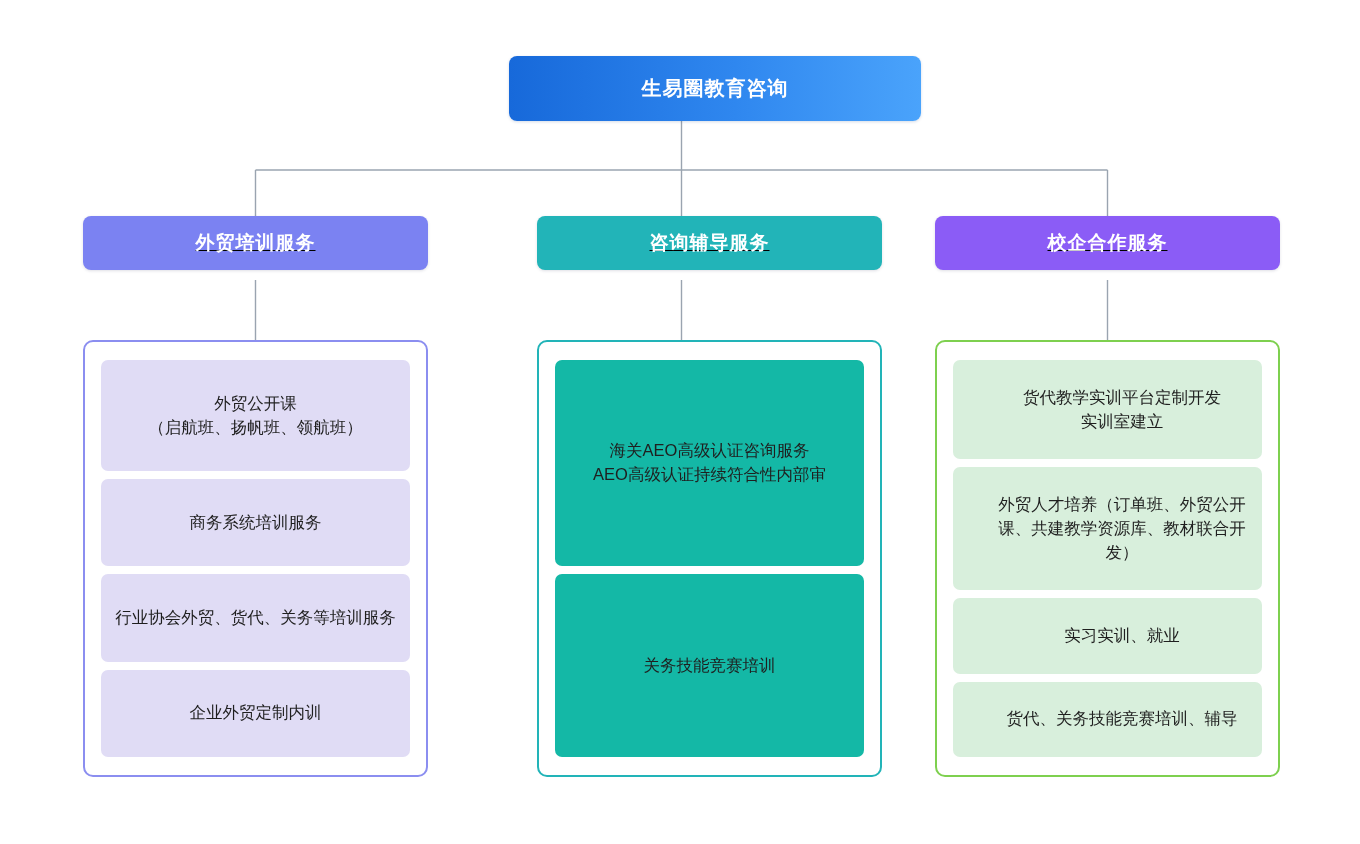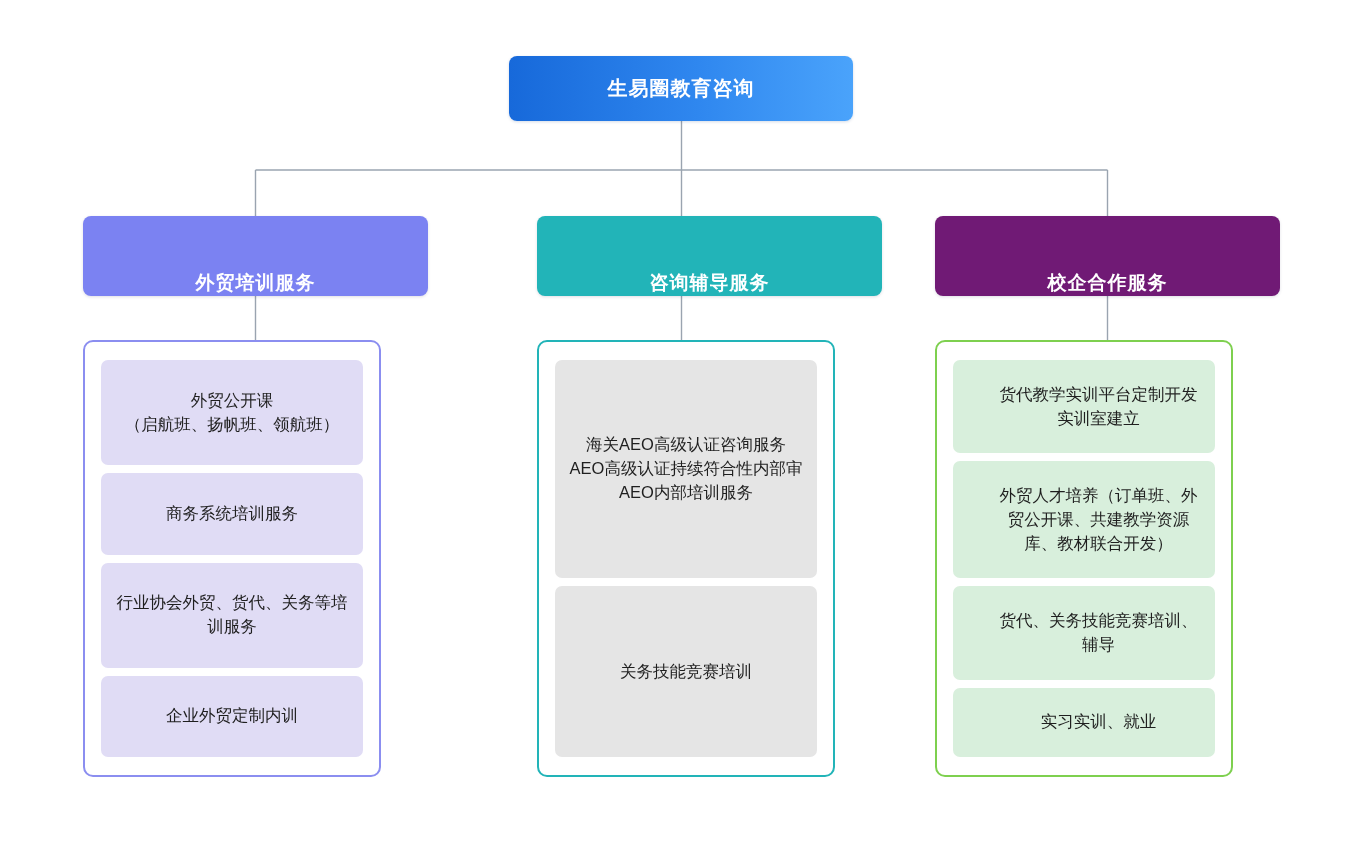--- a/index.html
+++ b/index.html
@@ -30,21 +30,21 @@
     width: 1360px;
     height: 844px;
     pointer-events: none;
   }
 
   
   .root-node {
     position: absolute;
     left: 509px;
     top: 56px;
-    width: 344px;
+    width: 412px;
     height: 65px;
     border-radius: 8px;
     background: linear-gradient(90deg, #1769da 0%, #2f87ef 55%, #4aa3fb 100%);
     display: flex;
     align-items: center;
     justify-content: center;
     box-shadow: 0 1px 3px rgba(20,60,120,0.18);
   }
   .root-node .node-title {
     color: #ffffff;
@@ -57,42 +57,43 @@
   .column {
     position: absolute;
     top: 216px;
     width: 345px;
   }
   .col-left   { left: 83px;  }
   .col-mid    { left: 509px; padding-left: 28px; }
   .col-right  { left: 935px; }
 
   .col-header {
-    height: 80px;
+    height: 54px;
     border-radius: 8px;
     display: flex;
-    align-items: flex-end;
+    align-items: center;
     justify-content: center;
     box-shadow: 0 1px 3px rgba(40,40,80,0.15);
+    text-decoration: underline;
   }
   .col-header .header-title {
     color: #ffffff;
     font-size: 19px;
     font-weight: bold;
     letter-spacing: 1px;
   }
   .col-left  .col-header { background: #7b82f2; }
   .col-mid   .col-header { background: #22b4b8; }
-  .col-right .col-header { background: #701a75; }
+  .col-right .col-header { background: #8b5cf6; }
 
   
   .card-box {
     position: absolute;
     top: 124px;
-    width: 298px;
+    width: 345px;
     height: 437px;
     box-sizing: border-box;
     border-radius: 10px;
     border: 2px solid #7b82f2;
     background: #ffffff;
     display: flex;
     flex-direction: column;
     justify-content: space-between;
     padding: 14px 16px;
   }
@@ -108,21 +109,21 @@
     text-align: center;
     color: #1f1f1f;
     font-size: 16.5px;
     line-height: 1.45;
     padding: 6px 10px;
     box-sizing: border-box;
     flex: 1 1 auto;
     margin: 4px 0;
   }
   .col-left  .card { background: #e0dcf5; }
-  .col-mid   .card { background: #e5e5e5; }
+  .col-mid   .card { background: #14b8a6; }
   .col-right .card { background: #d8efdc; padding-left: 39px; }
 
   .card span { display: block; }
 </style>
 </head>
 <body>
 
 <div class="chart-canvas">
 
   <svg class="connectors" viewBox="0 0 1360 844" width="1360" height="844">
@@ -177,21 +178,20 @@
 
   <div class="column col-mid">
     <div class="col-header">
       <div class="header-title">咨询辅导服务</div>
     </div>
     <div class="card-box">
       <div class="card">
         <div>
           <span>海关AEO高级认证咨询服务</span>
           <span>AEO高级认证持续符合性内部审</span>
-          <span>AEO内部培训服务</span>
         </div>
       </div>
       <div class="card">
         <div>
           <span>关务技能竞赛培训</span>
         </div>
       </div>
     </div>
   </div>
 
@@ -206,24 +206,24 @@
           <span>实训室建立</span>
         </div>
       </div>
       <div class="card">
         <div>
           <span>外贸人才培养（订单班、外贸公开课、共建教学资源库、教材联合开发）</span>
         </div>
       </div>
       <div class="card">
         <div>
+          <span>实习实训、就业</span>
+        </div>
+      </div>
+      <div class="card">
+        <div>
           <span>货代、关务技能竞赛培训、辅导</span>
         </div>
       </div>
-      <div class="card">
-        <div>
-          <span>实习实训、就业</span>
-        </div>
-      </div>
     </div>
   </div>
 
 </div>
 
 </body></html>

